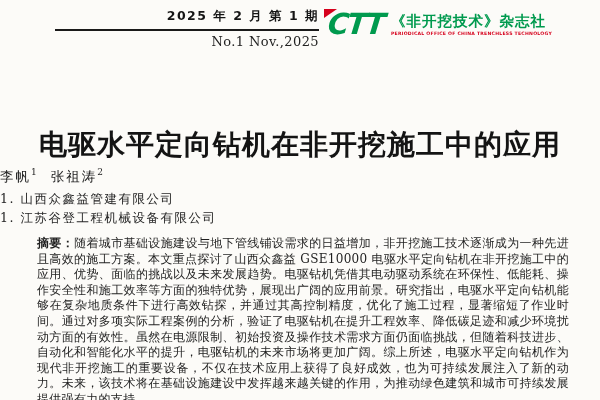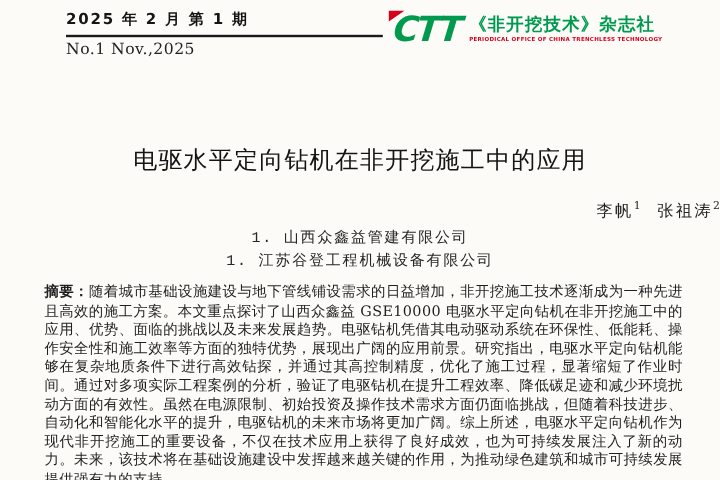--- a/index.html
+++ b/index.html
@@ -1,21 +1,21 @@
 <!DOCTYPE html>
 <html><head>
 <meta charset="utf-8">
 <style>
   html,body{margin:0;padding:0;}
   body{width:600px;height:400px;overflow:hidden;background:#f4f2ee;}
   .page{position:relative;width:600px;height:400px;background:#fcfbf8;color:#1c1c1c;
         font-family:"DejaVu Serif","Liberation Serif",serif;}
 
   
-  .issue-block{position:absolute;left:55px;top:8px;width:264px;}
+  .issue-block{position:absolute;left:55px;top:8px;width:264px;text-align:right;}
   .issue-cn{font-family:"DejaVu Sans","Liberation Sans",sans-serif;font-weight:bold;
             font-size:12.5px;letter-spacing:1.5px;color:#151515;padding-bottom:4px;
             border-bottom:2.5px solid #1a1a1a;}
   .issue-en{font-size:13px;margin-top:3px;letter-spacing:0.4px;color:#222;}
 
   .logo{position:absolute;right:48px;top:10px;display:flex;align-items:flex-start;gap:7px;}
   .logo-mark{position:relative;padding-left:4px;}
   .logo-tri{position:absolute;left:0;top:-1px;width:0;height:0;
             border-top:9px solid #d6001c;border-right:13px solid transparent;}
   .logo-ctt{display:inline-block;font-family:"DejaVu Sans","Liberation Sans",sans-serif;
@@ -23,27 +23,27 @@
             letter-spacing:-2px;color:#009a4e;transform:skewX(-6deg);}
   .logo-names{padding-top:3px;}
   .logo-cn{font-family:Liberation Sans, sans-serif;font-weight:bold;
            font-size:14.5px;line-height:16px;letter-spacing:1px;color:#009a4e;white-space:nowrap;}
   .logo-en{font-family:"DejaVu Sans","Liberation Sans",sans-serif;font-size:4.6px;
            letter-spacing:0.25px;color:#d6001c;white-space:nowrap;margin-top:1.5px;
            font-weight:bold;}
 
   
   .title{position:absolute;top:107px;left:0;right:0;text-align:center;
-         font-weight:normal;font-size:20px;letter-spacing:1px;color:#141414;}
-  .authors{position:absolute;top:167px;left:0;right:0;text-align:right;
+         font-weight:bold;font-size:28px;letter-spacing:1px;color:#141414;}
+  .authors{position:absolute;top:167px;left:0;right:0;text-align:left;
            font-size:13.5px;letter-spacing:2px;color:#222;}
   .authors sup{font-size:9px;letter-spacing:0;}
   .author-gap{display:inline-block;width:14px;}
-  .affils{position:absolute;top:190px;left:0;right:0;text-align:center;
-          font-size:12.5px;line-height:18.5px;letter-spacing:1.5px;color:#262626;font-family:Liberation Mono, monospace;}
+  .affils{position:absolute;top:190px;left:0;right:0;text-align:left;
+          font-size:12.5px;line-height:18.5px;letter-spacing:1.5px;color:#262626;}
 
   
   .body-block{position:absolute;top:236px;left:37px;right:31px;}
   .abstract{text-align:justify;font-size:12px;line-height:15.6px;letter-spacing:0.3px;
             color:#1e1e1e;margin:0;}
   .abstract .lbl,.keywords .lbl{font-weight:bold;font-family:"DejaVu Sans","Liberation Sans",sans-serif;}
   .keywords{margin-top:4px;font-size:11px;letter-spacing:0.5px;color:#1e1e1e;}
 </style>
 </head>
 <body>

